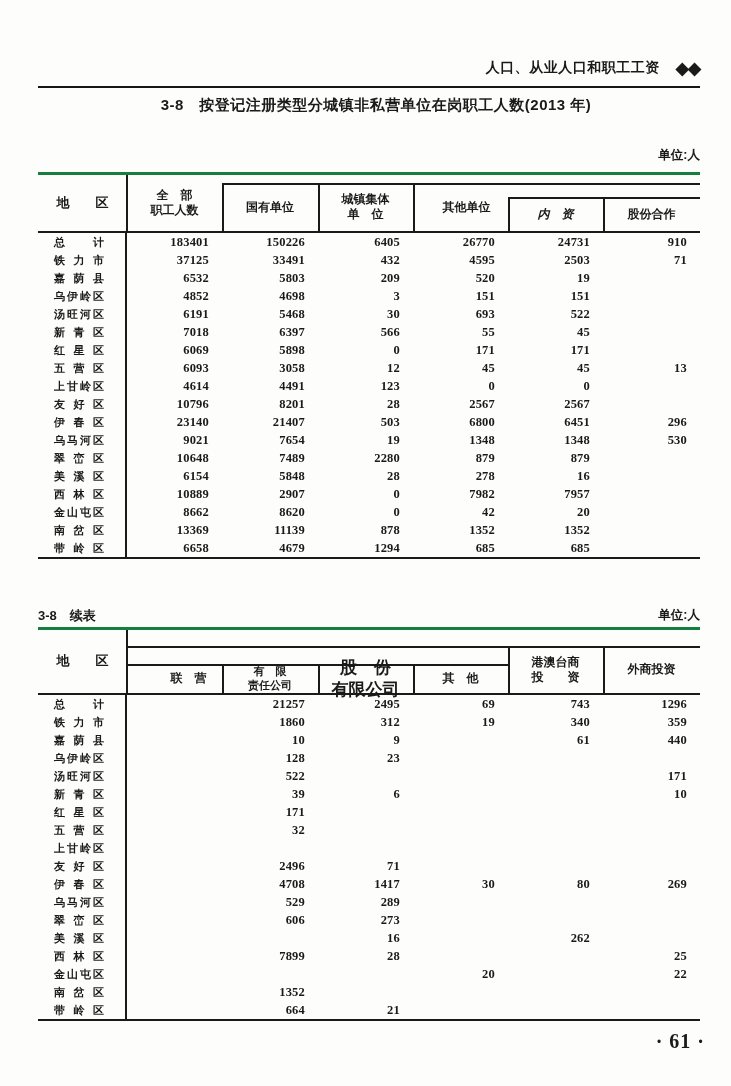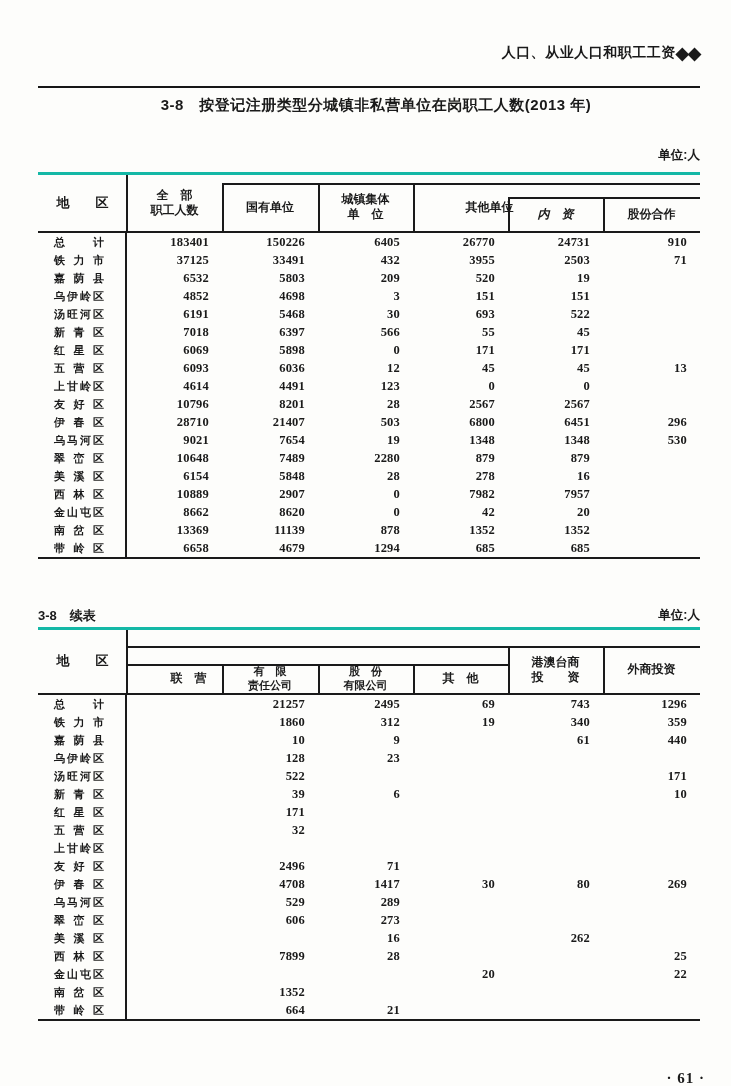--- a/index.html
+++ b/index.html
@@ -7,44 +7,44 @@
   .page{
     position:relative;
     width:731px;height:1086px;
     background:#fdfdfb;
     color:#1a1a1a;
     font-family:"Liberation Sans",sans-serif;
     overflow:hidden;
   }
   
   .sec-head{
-    position:absolute;top:44px;right:31px;
+    position:absolute;top:59px;right:31px;
     font-size:14px;font-weight:700;letter-spacing:.5px;
-    display:flex;align-items:center;gap:0;white-space:nowrap;font-family:Liberation Serif, serif;
+    display:flex;align-items:center;gap:16px;white-space:nowrap;font-family:Liberation Serif, serif;
   }
   .sec-head .diamonds{font-size:17px;letter-spacing:-1px;line-height:1;}
   .rule-top{position:absolute;top:86px;left:38px;width:662px;height:2px;background:#161616;}
   .title{
     position:absolute;top:96px;left:36px;width:680px;
     font-size:15px;font-weight:800;letter-spacing:.5px;white-space:nowrap;text-align:center;
   }
   .unit-1{position:absolute;top:147px;right:31px;font-size:12.5px;font-weight:700;}
   .cont-label{position:absolute;top:607px;left:38px;font-size:13px;font-weight:700;}
   .unit-2{position:absolute;top:607px;right:31px;font-size:12.5px;font-weight:700;}
   .page-num{
     position:absolute;top:1030px;right:26px;
-    font-family:"Liberation Serif",serif;font-size:15px;font-weight:600;letter-spacing:1px;margin-top:40px;
+    font-family:"Liberation Serif",serif;font-size:20px;font-weight:600;letter-spacing:1px;
   }
   
   .table{position:absolute;left:38px;width:662px;}
   #table1{top:172px;}
   #table2{top:627px;}
   .thead{
     position:relative;box-sizing:border-box;
-    border-top:3px solid #14b8a6;border-bottom:2.5px solid #1a1a1a;
+    border-top:3px solid #15803d;border-bottom:2.5px solid #1a1a1a;
   }
   #table1 .thead{height:61px;}
   #table2 .thead{height:68px;}
   .vline,.hline{position:absolute;background:#1a1a1a;}
   .hline{height:1.5px;}
   .vline{width:1.5px;}
   .vline.thick{width:2px;}
   
   .t1-v0{left:88px;top:0;height:100%;}
   .t1-hA{top:8px;left:184px;width:478px;}
@@ -66,26 +66,26 @@
   
   .hcell{
     position:absolute;display:flex;align-items:center;justify-content:center;
     text-align:center;white-space:pre-line;
     font-size:12px;font-weight:700;line-height:1.25;
   }
   .h-region{left:0;top:0;width:89px;height:100%;font-size:13px;}
   .t1-c1{left:89px;top:0;width:95px;height:100%;}
   .t1-c2{left:184px;top:8px;width:96px;height:calc(100% - 8px);}
   .t1-c3{left:280px;top:8px;width:95px;height:calc(100% - 8px);}
-  .t1-c4{left:394px;top:8px;width:115px;height:calc(100% - 8px);}
+  .t1-c4{left:371px;top:8px;width:115px;height:calc(100% - 8px);}
   .t1-c5{left:470px;top:22px;width:95px;height:calc(100% - 22px);font-style:italic;}
   .t1-c6{left:565px;top:22px;width:97px;height:calc(100% - 22px);}
   .t2-c1{left:103px;top:34px;width:95px;height:calc(100% - 34px);}
   .t2-c2{left:184px;top:34px;width:96px;height:calc(100% - 34px);font-size:11px;}
-  .t2-c3{left:280px;top:34px;width:95px;height:calc(100% - 34px);font-size:11px;}
+  .t2-c3{left:280px;top:34px;width:95px;height:calc(100% - 34px);font-size:17px;}
   .t2-c4{left:375px;top:34px;width:95px;height:calc(100% - 34px);}
   .t2-c5{left:470px;top:16px;width:95px;height:calc(100% - 16px);}
   .t2-c6{left:565px;top:16px;width:97px;height:calc(100% - 16px);}
   
   .tbody{border-bottom:2.5px solid #1a1a1a;}
   .trow{
     display:grid;
     grid-template-columns:89px 95px 96px 95px 95px 95px 97px;
     height:18px;
   }
@@ -150,21 +150,21 @@
           <div class="cell num">910</div>
         </div>
 
         <div class="trow">
           <div class="cell region">
             <span class="rname">铁 力 市</span>
           </div>
           <div class="cell num">37125</div>
           <div class="cell num">33491</div>
           <div class="cell num">432</div>
-          <div class="cell num">3955</div>
+          <div class="cell num">4595</div>
           <div class="cell num">2503</div>
           <div class="cell num">71</div>
         </div>
 
         <div class="trow">
           <div class="cell region">
             <span class="rname">嘉 荫 县</span>
           </div>
           <div class="cell num">6532</div>
           <div class="cell num">5803</div>
@@ -220,21 +220,21 @@
           <div class="cell num">171</div>
           <div class="cell num">171</div>
           <div class="cell num"></div>
         </div>
 
         <div class="trow">
           <div class="cell region">
             <span class="rname">五 营 区</span>
           </div>
           <div class="cell num">6093</div>
-          <div class="cell num">6036</div>
+          <div class="cell num">3058</div>
           <div class="cell num">12</div>
           <div class="cell num">45</div>
           <div class="cell num">45</div>
           <div class="cell num">13</div>
         </div>
 
         <div class="trow">
           <div class="cell region">
             <span class="rname">上甘岭区</span>
           </div>
@@ -255,21 +255,21 @@
           <div class="cell num">28</div>
           <div class="cell num">2567</div>
           <div class="cell num">2567</div>
           <div class="cell num"></div>
         </div>
 
         <div class="trow">
           <div class="cell region">
             <span class="rname">伊 春 区</span>
           </div>
-          <div class="cell num">28710</div>
+          <div class="cell num">23140</div>
           <div class="cell num">21407</div>
           <div class="cell num">503</div>
           <div class="cell num">6800</div>
           <div class="cell num">6451</div>
           <div class="cell num">296</div>
         </div>
 
         <div class="trow">
           <div class="cell region">
             <span class="rname">乌马河区</span>

